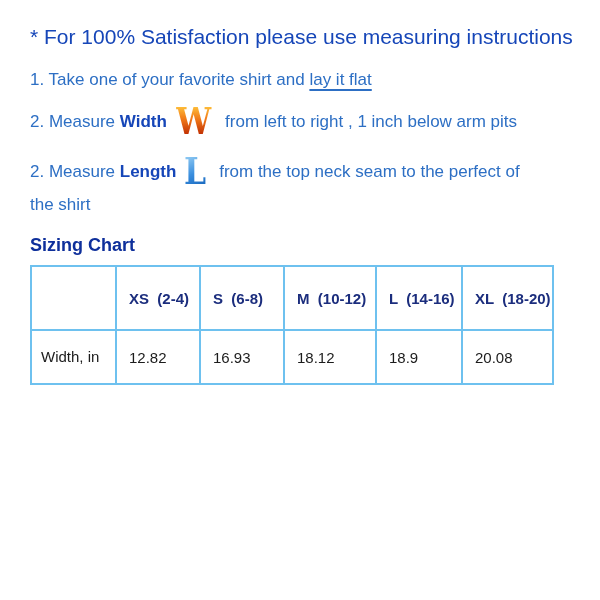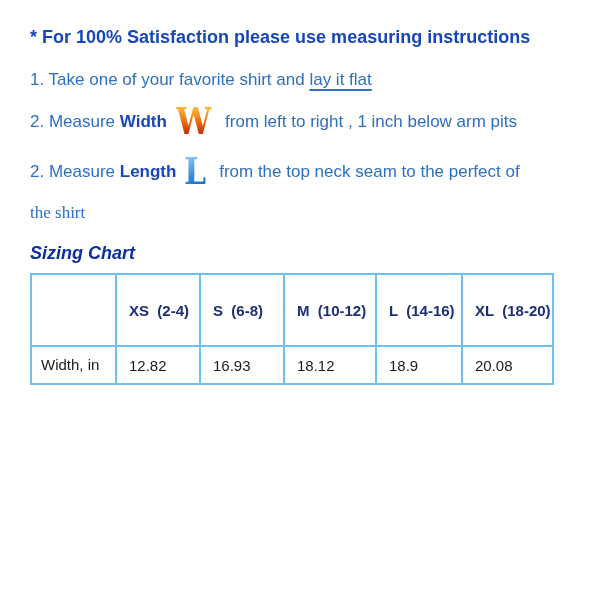--- a/index.html
+++ b/index.html
@@ -14,33 +14,33 @@
   html, body {
     width: 600px; height: 600px;
     background: #ffffff;
     overflow: hidden;
     font-family: "Liberation Sans", sans-serif;
   }
   .page { padding: 16px 24px 0 30px; }
 
   .heading {
     color: var(--heading-blue);
-    font-weight: bold;
-    font-size: 18px;
+    font-weight: normal;
+    font-size: 21px;
   }
   .heading .hline { line-height: 42px; white-space: nowrap; }
 
   .step {
     color: var(--body-blue);
     font-size: 17px;
     white-space: nowrap;
   }
   .step-1 { margin-top: 10px; line-height: 24px; }
   .step-2, .step-3 { margin-top: 12px; line-height: 36px; }
-  .step-cont { margin-top: 8px; line-height: 26px; font-family: Liberation Serif, serif; }
+  .step-cont { margin-top: 0; line-height: 26px; }
 
   .term { font-weight: bold; color: var(--heading-blue); margin-top: 21px; }
 
   .underlined {
     text-decoration: underline;
     text-decoration-thickness: 2px;
     text-underline-offset: 4px;
   }
 
   .letter {
@@ -62,54 +62,53 @@
   .letter-l {
     background-image: linear-gradient(160deg, #9ed4f6 0%, #3a8ede 55%, #1261b8 100%);
   }
 
   .chart-title {
     margin-top: 16px;
     color: var(--title-navy);
     font-weight: bold;
     font-size: 18px;
     line-height: 22px;
-    font-style: italic;
   }
 
   table.sizing {
     margin-top: 9px;
     border-collapse: collapse;
     table-layout: fixed;
     width: 524px;
   }
   table.sizing th, table.sizing td {
     border: 2px solid var(--table-border);
     vertical-align: middle;
     text-align: left;
     font-size: 15px;
     background: #ffffff;
   }
   table.sizing th {
     color: var(--table-header-navy);
     font-weight: bold;
     padding-left: 12px;
-    height: 72px;
+    height: 64px;
     white-space: pre;
   }
   table.sizing td {
     color: var(--table-text);
     font-weight: normal;
     padding-left: 12px;
   }
   table.sizing td.rowlabel {
     padding-left: 9px;
     padding-right: 12px;
     line-height: 24px;
   }
-  tr.r-width  td { height: 38px; }
+  tr.r-width  td { height: 54px; }
   tr.r-length td { height: 80px; }
   tr.r-sleeve td { height: 100px; }
 
   col.c0 { width: 85px; }
   col.c1 { width: 84px; }
   col.c2 { width: 84px; }
   col.c3 { width: 92px; }
   col.c4 { width: 86px; }
   col.c5 { width: 91px; }
 </style>

